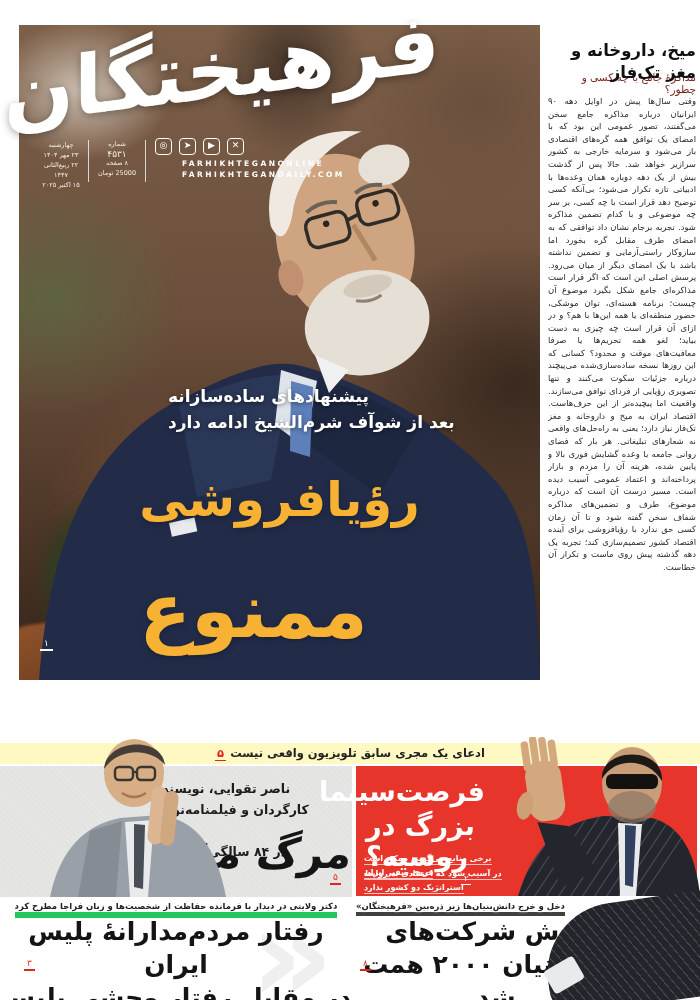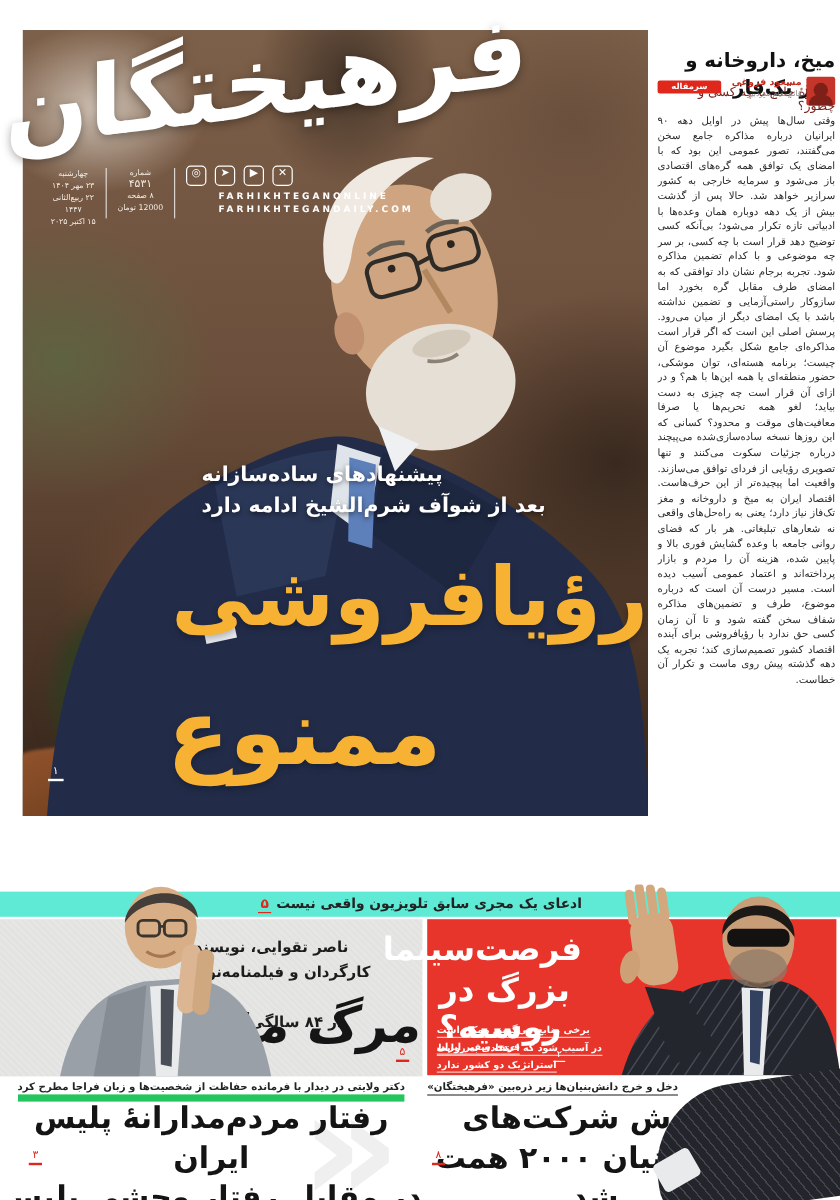--- a/index.html
+++ b/index.html
@@ -33,22 +33,22 @@
   .mast-issue .no{font-size:9px;letter-spacing:4px;}
   .socials{position:absolute;right:124px;top:0;display:flex;gap:7px;direction:ltr;}
   .soc{width:15px;height:15px;border:1.4px solid #fff;border-radius:4px;color:#fff;
        font-size:9px;line-height:13px;text-align:center;font-weight:bold;}
   .urls{position:absolute;right:16px;top:20px;width:170px;direction:ltr;text-align:left;
         font-size:7.5px;letter-spacing:2.5px;font-weight:bold;color:#fff;line-height:11px;}
 
   
   .lead-kicker{right:172px;top:383px;width:360px;text-align:left;color:#fff;z-index:2;
                font-weight:bold;font-size:17px;line-height:26px;text-shadow:0 1px 4px rgba(0,0,0,.5);}
-  .lead-h1{left:19px;top:444px;width:521px;text-align:right;font-weight:900;z-index:2;
-           font-size:68px;line-height:110px;text-shadow:0 2px 6px rgba(0,0,0,.25);}
+  .lead-h1{left:19px;top:444px;width:521px;text-align:center;font-weight:900;z-index:2;
+           font-size:48px;line-height:110px;text-shadow:0 2px 6px rgba(0,0,0,.25);}
   .lead-h2{left:19px;top:556px;width:469px;text-align:center;font-weight:900;z-index:2;
            font-size:76px;line-height:110px;text-shadow:0 2px 6px rgba(0,0,0,.25);}
   .pg-mark-photo{left:40px;top:638px;color:#fff;font-size:9px;z-index:2;border-bottom:2px solid #fff;padding:0 4px 1px;}
 
   
   .ed-kicker{left:548px;top:26px;width:148px;text-align:right;font-size:10.5px;font-weight:normal;color:#7c241d;margin-top:45px;}
   .ed-title{left:548px;top:40px;width:148px;text-align:right;font-size:16.5px;font-weight:900;color:#111;line-height:22px;}
   .byline{left:548px;top:64px;width:148px;height:26px;}
   .byline .tag{position:absolute;right:95px;left:0;top:3px;height:11px;background:#e0271c;border-radius:2px;
                color:#fff;font-size:7px;line-height:11px;text-align:center;font-weight:bold;}
@@ -58,21 +58,21 @@
   .byline .pic{position:absolute;right:0;top:0;width:24px;height:24px;background:#c5352a;border-radius:2px;overflow:hidden;}
   .byline .pic i{display:block;margin:5px auto 0;width:12px;height:12px;border-radius:50%;background:#7e2018;}
   .byline .pic b{display:block;margin:-2px auto 0;width:20px;height:12px;border-radius:8px 8px 0 0;background:#7e2018;}
   .ed-body{left:548px;top:95px;width:148px;height:580px;overflow:hidden;text-align:justify;
            font-size:8.5px;line-height:12.6px;color:#2b2b2b;}
 
   
   .banner{left:0;top:676px;width:700px;height:64px;text-align:center;z-index:2;
           font-weight:900;font-size:36px;line-height:62px;color:#101010;white-space:nowrap;}
   .banner .hl{color:#e0271c;}
-  .substrip{left:0;top:743px;width:700px;height:21px;background:#5eead4;z-index:1;
+  .substrip{left:0;top:743px;width:700px;height:21px;background:#fef9c3;z-index:1;
             text-align:center;font-size:11.5px;font-weight:bold;color:#222;line-height:21px;}
   .substrip .pg{color:#e0271c;border-bottom:1.5px solid #e0271c;padding:0 2px;}
 
   
   .obit-box{left:0;top:766px;width:352px;height:131px;background:#e6e6e4;z-index:1;
     background-image:repeating-linear-gradient(45deg,rgba(0,0,0,.015) 0 2px,rgba(255,255,255,0) 2px 4px);}
   .obit-kicker{left:150px;top:778px;width:196px;text-align:left;font-size:12.5px;font-weight:bold;color:#1c1c1c;line-height:21px;z-index:3;}
   .obit-title{left:120px;top:824px;width:236px;text-align:center;font-size:42px;font-weight:900;color:#151515;
               transform:skewX(-8deg);z-index:3;line-height:60px;}
   .obit-pg{left:330px;top:872px;color:#e0271c;font-size:9px;border-bottom:2px solid #e0271c;padding:0 3px 1px;z-index:3;}
@@ -89,21 +89,21 @@
   .ru-t{position:absolute;right:212px;left:10px;text-align:left;color:#fff;font-weight:900;}
   .ru-t1{top:10px;font-size:27px;}
   .ru-t2{top:44px;font-size:27px;}
   .ru-sub{position:absolute;right:190px;left:8px;text-align:left;color:#fff;font-size:8px;font-weight:bold;line-height:14px;}
   .ru-sub span{border-bottom:1px solid rgba(255,255,255,.7);padding-bottom:1px;}
   .ru-pg{position:absolute;left:105px;top:108px;color:#fff;font-size:8px;border-bottom:1.5px solid #fff;padding:0 3px 1px;}
 
   
   .kn-kicker{left:356px;top:901px;width:296px;text-align:left;font-size:8.5px;font-weight:bold;color:#222;z-index:5;
              text-shadow:0 0 3px #fff,0 0 3px #fff;}
-  .kn-kicker span{border-bottom:1px solid #404040;padding-bottom:1px;}
+  .kn-kicker span{border-bottom:4px solid #404040;padding-bottom:1px;}
   .kn-h{left:340px;top:915px;width:312px;text-align:center;font-size:25px;font-weight:900;color:#141414;line-height:33px;z-index:3;}
   .kn-pg{left:360px;top:958px;color:#e0271c;font-size:9px;border-bottom:2px solid #e0271c;padding:0 3px 1px;z-index:3;}
 
   
   .fig{z-index:4;}
   .elbow{left:545px;top:900px;width:180px;height:105px;z-index:4;transform:rotate(-8deg);
          border-radius:70px 6px 6px 26px;
          background:repeating-linear-gradient(58deg,#23252b 0 6px,#41454f 6px 7.2px);}
   .cuff{left:547px;top:962px;width:34px;height:26px;background:#e9eaec;z-index:5;transform:rotate(-30deg);border-radius:4px;}
 </style>
@@ -150,21 +150,21 @@
       <div>چهارشنبه</div>
       <div>۲۳ مهر ۱۴۰۴</div>
       <div>۲۲ ربیع‌الثانی ۱۴۴۷</div>
       <div>۱۵ اکتبر ۲۰۲۵</div>
     </div>
     <div class="mast-sep" style="right:279px"></div>
     <div class="mast-issue">
       <div>شماره</div>
       <div class="no">۴۵۳۱</div>
       <div>۸ صفحه</div>
-      <div>12000 تومان</div>
+      <div>25000 تومان</div>
     </div>
     <div class="mast-sep" style="right:222px"></div>
     <div class="socials">
       <div class="soc">◎</div>
       <div class="soc">➤</div>
       <div class="soc">▶</div>
       <div class="soc">✕</div>
     </div>
     <div class="urls">
       <div>FARHIKHTEGANONLINE</div>
@@ -175,31 +175,20 @@
   <div class="abs lead-kicker">
     <div>پیشنهادهای ساده‌سازانه</div>
     <div>بعد از شوآف شرم‌الشیخ ادامه دارد</div>
   </div>
   <div class="abs lead-h1" style="color:#f7b233">رؤیافروشی</div>
   <div class="abs lead-h2" style="color:#f7b233">ممنوع</div>
   <div class="abs pg-mark-photo">۱</div>
 
   <div class="abs ed-kicker">مذاکرهٔ جامع با چه کسی و چطور؟</div>
   <div class="abs ed-title">میخ، داروخانه و مغز تک‌فاز</div>
-  <div class="abs byline">
-    <div class="tag">سرمقاله</div>
-    <div class="who">
-      <div class="nm">مسعود فروغی</div>
-      <div class="rl">قائم‌مقام سردبیر</div>
-    </div>
-    <div class="pic">
-        <i></i>
-        <b></b>
-      </div>
-  </div>
   <div class="abs ed-body">وقتی سال‌ها پیش در اوایل دهه ۹۰ ایرانیان درباره مذاکره جامع سخن می‌گفتند، تصور عمومی این بود که با امضای یک توافق همه گره‌های اقتصادی باز می‌شود و سرمایه خارجی به کشور سرازیر خواهد شد. حالا پس از گذشت بیش از یک دهه دوباره همان وعده‌ها با ادبیاتی تازه تکرار می‌شود؛ بی‌آنکه کسی توضیح دهد قرار است با چه کسی، بر سر چه موضوعی و با کدام تضمین مذاکره شود. تجربه برجام نشان داد توافقی که به امضای طرف مقابل گره بخورد اما سازوکار راستی‌آزمایی و تضمین نداشته باشد با یک امضای دیگر از میان می‌رود. پرسش اصلی این است که اگر قرار است مذاکره‌ای جامع شکل بگیرد موضوع آن چیست؛ برنامه هسته‌ای، توان موشکی، حضور منطقه‌ای یا همه این‌ها با هم؟ و در ازای آن قرار است چه چیزی به دست بیاید؛ لغو همه تحریم‌ها یا صرفا معافیت‌های موقت و محدود؟ کسانی که این روزها نسخه ساده‌سازی‌شده می‌پیچند درباره جزئیات سکوت می‌کنند و تنها تصویری رؤیایی از فردای توافق می‌سازند. واقعیت اما پیچیده‌تر از این حرف‌هاست. اقتصاد ایران به میخ و داروخانه و مغز تک‌فاز نیاز دارد؛ یعنی به راه‌حل‌های واقعی نه شعارهای تبلیغاتی. هر بار که فضای روانی جامعه با وعده گشایش فوری بالا و پایین شده، هزینه آن را مردم و بازار پرداخته‌اند و اعتماد عمومی آسیب دیده است. مسیر درست آن است که درباره موضوع، طرف و تضمین‌های مذاکره شفاف سخن گفته شود و تا آن زمان کسی حق ندارد با رؤیافروشی برای آینده اقتصاد کشور تصمیم‌سازی کند؛ تجربه یک دهه گذشته پیش روی ماست و تکرار آن خطاست.</div>
 
   <div class="abs substrip">
     <span>ادعای یک مجری سابق تلویزیون واقعی نیست</span>
     <span class="pg">۵</span>
   </div>
 
   <div class="abs obit-box"></div>
   <svg class="abs fig" style="left:30px;top:731px" width="210" height="166" viewBox="0 0 210 166">
     <path d="M20,166 C30,118 55,94 90,87 L130,84 C165,89 186,114 196,166 Z" fill="#9aa0a8"></path>

